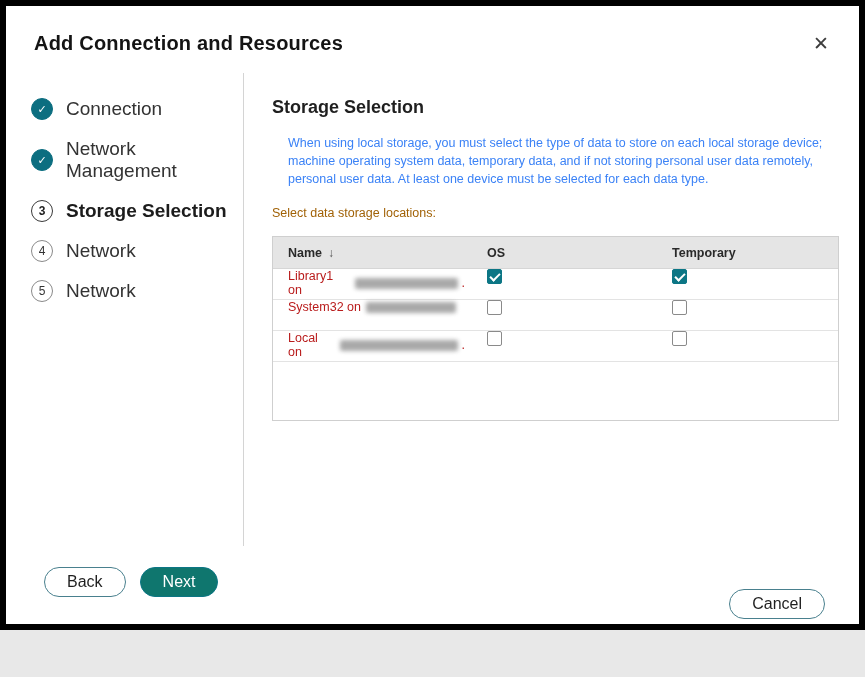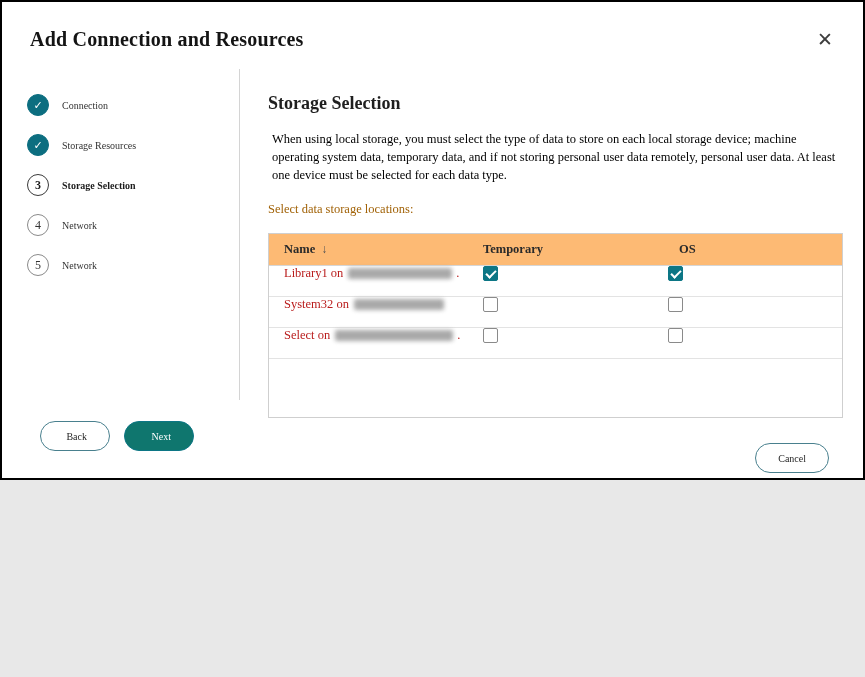--- a/index.html
+++ b/index.html
@@ -1,64 +1,64 @@
 <!DOCTYPE html>
 <html><head>
 <meta charset="utf-8">
 <style>
   html,body{margin:0;padding:0;background:#e8e8e8;}
   .dialog{
-    position:relative;width:865px;height:480px;box-sizing:border-box;
-    background:#fff;border:2px solid #000000;
-    font-family:Liberation Serif, serif;color:#222;
+    position:relative;width:865px;height:630px;box-sizing:border-box;
+    background:#fff;border:6px solid #000000;
+    font-family:Liberation Sans, sans-serif;color:#222;
     display:flex;flex-direction:column;overflow:hidden;
   }
   
   .hdr{display:flex;align-items:center;justify-content:space-between;padding:24px 26px 16px 28px;}
   .hdr-title{font-size:20px;font-weight:bold;color:#141414;letter-spacing:.2px;}
   .hdr-close{font-size:19px;color:#3d3d3d;cursor:pointer;line-height:1;padding:4px;}
   
   .bdy{flex:1;display:flex;min-height:0;}
   .sidebar{width:238px;flex:0 0 238px;border-right:1px solid #d4d4d4;padding-top:16px;box-sizing:border-box;}
   .step{display:flex;align-items:center;gap:13px;padding:9px 0 9px 25px;}
   .step-circle{
     width:22px;height:22px;flex:0 0 22px;border-radius:50%;box-sizing:border-box;
     display:flex;align-items:center;justify-content:center;font-size:12px;color:#333;
     border:1px solid #8a8a8a;background:#fff;
   }
   .step.complete .step-circle{background:#0c6e80;border-color:#0c6e80;color:#fff;font-size:11px;}
   .step.current .step-circle{border-color:#3a3a3a;color:#1c1c1c;font-weight:bold;}
-  .step-label{font-size:10px;color:#333;}
+  .step-label{font-size:19px;color:#333;}
   .step.current .step-label{font-weight:bold;color:#1c1c1c;}
   
   .content{flex:1;padding:24px 20px 0 28px;box-sizing:border-box;}
   .content-heading{font-size:18px;font-weight:bold;color:#1f1f1f;margin:0 0 16px 0;}
-  .desc{font-size:12.5px;line-height:1.45;color:#000000;max-width:586px;margin:0 0 18px 4px;}
+  .desc{font-size:12.5px;line-height:1.45;color:#3b82f6;max-width:586px;margin:0 0 18px 16px;}
   .select-label{font-size:12.5px;color:#a16207;margin:0 0 16px 0;}
   
   .tbl{max-width:582px;border:1px solid #cfcfcf;background:#fff;}
-  .thead{display:flex;align-items:center;height:31px;background:#fdba74;border-bottom:1px solid #d6d6d6;font-size:12.5px;font-weight:bold;color:#2a2a2a;}
+  .thead{display:flex;align-items:center;height:31px;background:#e5e5e5;border-bottom:1px solid #d6d6d6;font-size:12.5px;font-weight:bold;color:#2a2a2a;}
   .cell{box-sizing:border-box;display:flex;align-items:center;}
   .col-name{width:192px;padding-left:15px;}
   .col-os{width:185px;padding-left:22px;}
   .col-temp{flex:1;padding-left:22px;}
   .sep{position:relative;}
   .sep::before{content:"";position:absolute;left:0;top:8px;bottom:8px;width:1px;background:#b9b9b9;}
   .sort{font-weight:normal;color:#555;margin-left:6px;font-size:12px;}
   .row{display:flex;align-items:flex-start;height:30px;border-bottom:1px solid #e3e3e3;font-size:12.5px;color:#b91c1c;}
   .tbl-filler{height:58px;}
   .redact{display:inline-block;height:11px;border-radius:2px;background:#a9a9a9;filter:blur(2px);vertical-align:middle;margin:0 4px 0 5px;}
   
   .cb{width:15px;height:15px;box-sizing:border-box;border:1px solid #8a8a8a;border-radius:2px;background:#fff;position:relative;cursor:pointer;}
   .cb.checked{background:#0c7685;border-color:#0c7685;}
   .cb.checked::after{content:"";position:absolute;left:4px;top:1px;width:4px;height:8px;border:solid #fff;border-width:0 2px 2px 0;transform:rotate(45deg);}
   
   .ftr{height:78px;flex:0 0 78px;display:flex;align-items:center;padding:0 34px 6px 38px;box-sizing:border-box;gap:14px;}
-  .btn{height:30px;min-width:70px;padding:0 22px;border-radius:16px;font-size:10px;font-family:inherit;
-       background:#fff;border:1px solid #49808e;color:#1f1f1f;cursor:pointer;text-align:right;}
+  .btn{height:30px;min-width:70px;padding:0 22px;border-radius:16px;font-size:16px;font-family:inherit;
+       background:#fff;border:1px solid #49808e;color:#1f1f1f;cursor:pointer;}
   .btn.primary{background:#0f766e;border-color:#0c7685;color:#fff;}
   .btn.cancel{margin-left:auto;margin-top:44px;}
 </style>
 </head>
 <body>
 
 <div class="dialog">
 
   <div class="hdr">
     <div class="hdr-title">Add Connection and Resources</div>
@@ -67,21 +67,21 @@
 
   <div class="bdy">
 
     <div class="sidebar">
       <div class="step complete">
         <span class="step-circle">✓</span>
         <span class="step-label">Connection</span>
       </div>
       <div class="step complete">
         <span class="step-circle">✓</span>
-        <span class="step-label">Storage Resources</span>
+        <span class="step-label">Network Management</span>
       </div>
       <div class="step current">
         <span class="step-circle">3</span>
         <span class="step-label">Storage Selection</span>
       </div>
       <div class="step pending">
         <span class="step-circle">4</span>
         <span class="step-label">Network</span>
       </div>
       <div class="step pending">
@@ -94,25 +94,25 @@
       <h2 class="content-heading">Storage Selection</h2>
       <p class="desc">When using local storage, you must select the type of data to store on each local storage device; machine operating system data, temporary data, and if not storing personal user data remotely, personal user data. At least one device must be selected for each data type.</p>
       <p class="select-label">Select data storage locations:</p>
 
       <div class="tbl">
         <div class="thead">
           <div class="cell col-name">
             <span>Name</span>
             <span class="sort">↓</span>
           </div>
+          <div class="cell col-os sep">
+            <span>OS</span>
+          </div>
           <div class="cell col-temp sep">
             <span>Temporary</span>
-          </div>
-          <div class="cell col-os sep">
-            <span>OS</span>
           </div>
         </div>
 
         <div class="row">
           <div class="cell col-name">
             <span>Library1 on</span>
             <span class="redact" style="width:104px"></span>
             <span>.</span>
           </div>
           <div class="cell col-os">
@@ -133,21 +133,21 @@
           <div class="cell col-os">
               <span class="cb"></span>
             </div>
           <div class="cell col-temp">
               <span class="cb"></span>
             </div>
         </div>
 
         <div class="row">
           <div class="cell col-name">
-            <span>Select on</span>
+            <span>Local on</span>
             <span class="redact" style="width:118px"></span>
             <span>.</span>
           </div>
           <div class="cell col-os">
               <span class="cb"></span>
             </div>
           <div class="cell col-temp">
               <span class="cb"></span>
             </div>
         </div>

